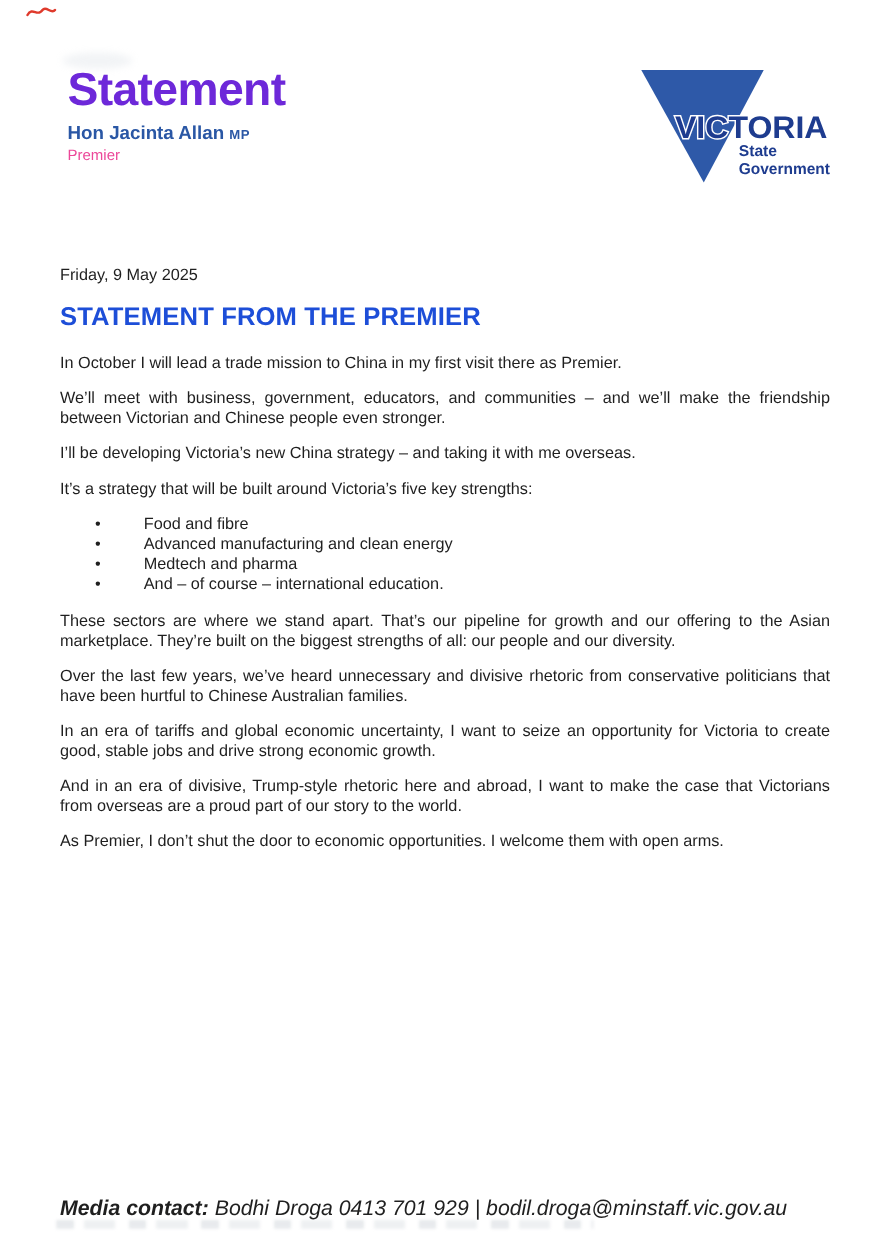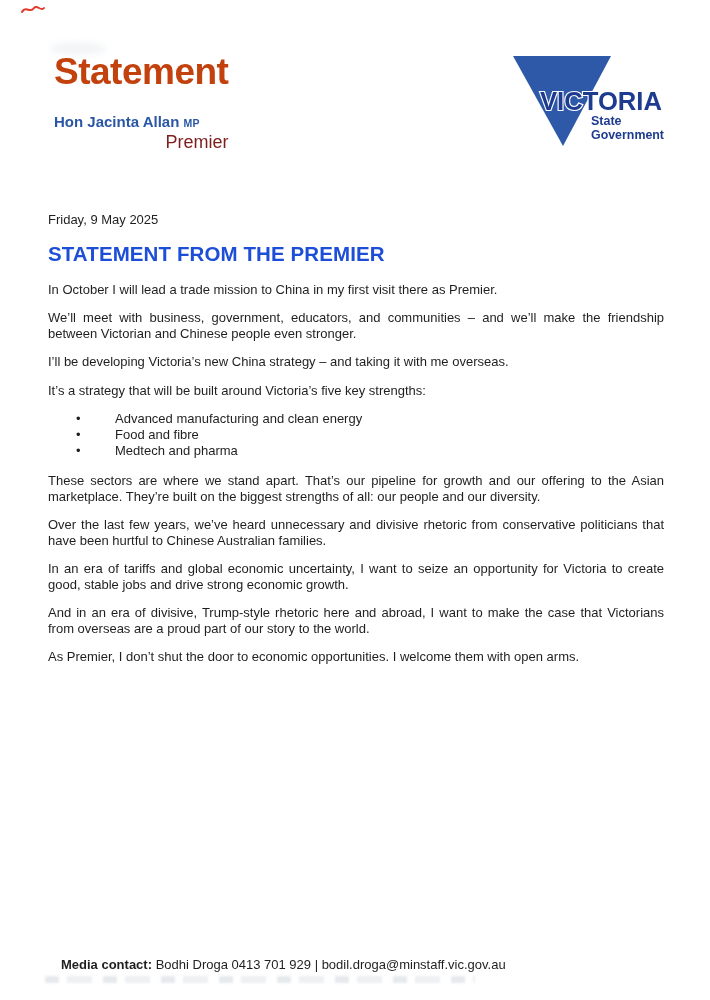--- a/index.html
+++ b/index.html
@@ -19,28 +19,28 @@
   
   .smudge {
     position: absolute; left: 50px; top: 42px; width: 56px; height: 13px;
     background: rgba(195,203,216,0.22); border-radius: 50%;
     filter: blur(3px);
   }
 
   
   .masthead { position: absolute; left: 54px; top: 52px; }
   .masthead-title {
-    font-size: 37px; font-weight: bold; color: #c2410c;
+    font-size: 37px; font-weight: bold; color: #6d28d9;
     letter-spacing: -0.5px; line-height: 1.1; margin: 0;
   }
   .masthead-author {
-    margin-top: 20px; font-size: 15px; font-weight: bold; color: #2a57a5;
+    margin-top: 5px; font-size: 15px; font-weight: bold; color: #2a57a5;
   }
   .masthead-author .suffix { font-size: 10.5px; letter-spacing: 0.3px; }
-  .masthead-role { margin-top: 2px; font-size: 18px; color: #7f1d1d; text-align: right; }
+  .masthead-role { margin-top: 2px; font-size: 12px; color: #ec4899; }
 
   
   .logo { position: absolute; left: 505px; top: 48px; width: 170px; height: 105px; }
 
   
   .doc {
     position: absolute; left: 48px; top: 212px; width: 616px;
   }
   .date-line { font-size: 13px; margin: 0 0 15px 0; }
   .headline {
@@ -58,22 +58,23 @@
     position: relative; padding-left: 67px;
     font-size: 13px; line-height: 16px; text-align: left;
   }
   .strengths li::before {
     content: "\2022"; position: absolute; left: 28px; top: 0;
     font-size: 13px;
   }
 
   
   .footer {
-    position: absolute; left: 61px; top: 957px; width: 616px;
-    font-size: 13px;
+    position: absolute; left: 48px; top: 957px; width: 616px;
+    font-size: 17px;
+    font-style: italic;
   }
   .footer .label { font-weight: bold; }
 
   
   .bleed {
     position: absolute; left: 45px; top: 976px; width: 430px; height: 7px;
     background: repeating-linear-gradient(90deg,
       rgba(170,180,190,0.28) 0 14px, rgba(255,255,255,0) 14px 22px,
       rgba(170,180,190,0.20) 22px 47px, rgba(255,255,255,0) 47px 58px);
     filter: blur(1.2px);
@@ -111,23 +112,24 @@
     <h1 class="headline">STATEMENT FROM THE PREMIER</h1>
 
     <div>
         <p class="para">In October I will lead a trade mission to China in my first visit there as Premier.</p>
         <p class="para">We’ll meet with business, government, educators, and communities – and we’ll make the friendship between Victorian and Chinese people even stronger.</p>
         <p class="para">I’ll be developing Victoria’s new China strategy – and taking it with me overseas.</p>
         <p class="para">It’s a strategy that will be built around Victoria’s five key strengths:</p>
       </div>
 
     <ul class="strengths">
+        <li>Food and fibre</li>
         <li>Advanced manufacturing and clean energy</li>
-        <li>Food and fibre</li>
         <li>Medtech and pharma</li>
+        <li>And – of course – international education.</li>
       </ul>
 
     <div>
         <p class="para">These sectors are where we stand apart. That’s our pipeline for growth and our offering to the Asian marketplace. They’re built on the biggest strengths of all: our people and our diversity.</p>
         <p class="para">Over the last few years, we’ve heard unnecessary and divisive rhetoric from conservative politicians that have been hurtful to Chinese Australian families.</p>
         <p class="para">In an era of tariffs and global economic uncertainty, I want to seize an opportunity for Victoria to create good, stable jobs and drive strong economic growth.</p>
         <p class="para">And in an era of divisive, Trump-style rhetoric here and abroad, I want to make the case that Victorians from overseas are a proud part of our story to the world.</p>
         <p class="para">As Premier, I don’t shut the door to economic opportunities. I welcome them with open arms.</p>
       </div>
   </div>

